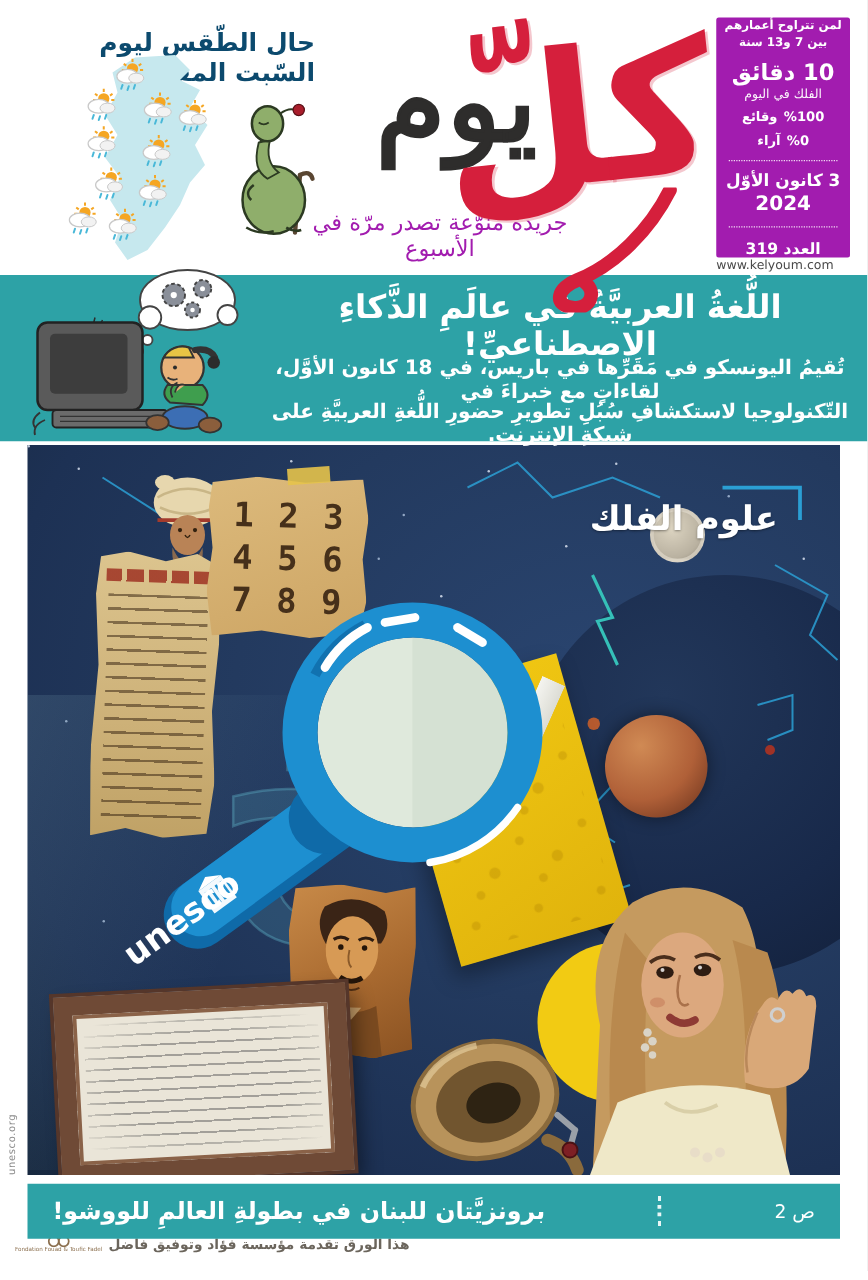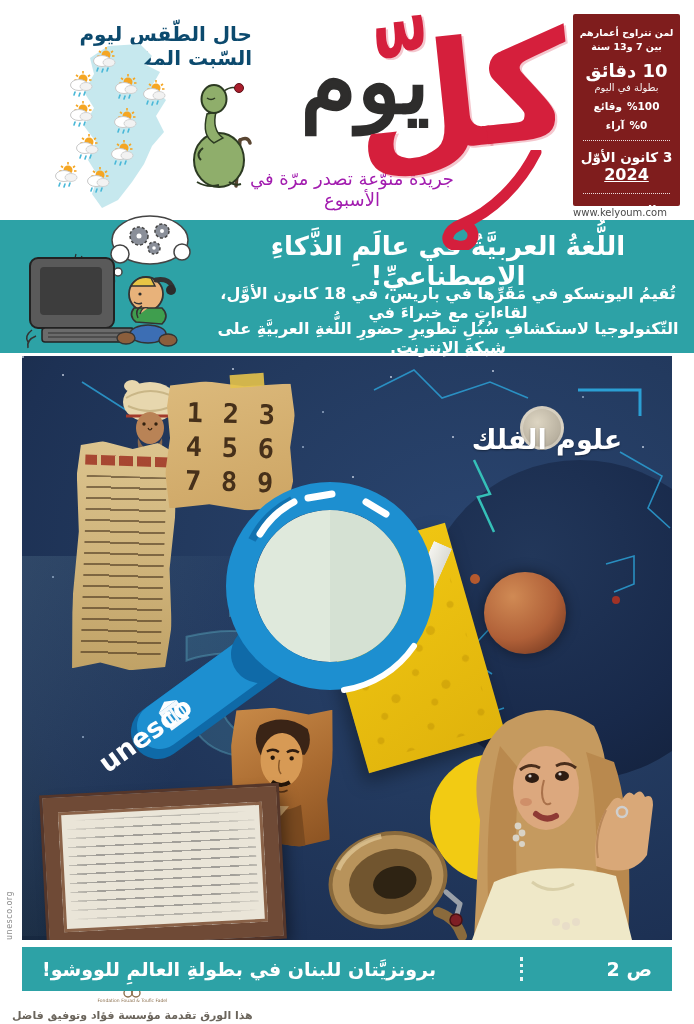--- a/index.html
+++ b/index.html
@@ -11,30 +11,30 @@
   
   .weather-title{left:26px;top:22px;width:226px;text-align:right;font-size:20px;font-weight:bold;color:#0c4a6e;}
   .map-wrap{left:48px;top:42px;width:160px;height:170px;}
   .mascot{left:183px;top:78px;width:78px;height:118px;}
   .logo-black{left:250px;top:36px;width:180px;font-size:92px;font-weight:normal;color:#2e2d2c;
               -webkit-text-stroke:2.5px #2e2d2c;letter-spacing:-3px;line-height:1;}
   .logo-tagline{left:244px;top:168px;width:216px;text-align:center;font-size:18px;color:#a21caf;font-weight:normal;}
   .logo-red{left:424px;top:18px;width:150px;height:215px;z-index:6;color:#d51f3c;font-size:148px;line-height:1;
             font-weight:bold;transform:rotate(-6deg);text-shadow:2px 2px 0 rgba(213,31,60,.25);}
   .logo-red-tail{left:428px;top:150px;width:130px;height:100px;z-index:6;}
-  .infobox{left:573px;top:14px;width:107px;height:192px;background:#7f1d1d;color:#fff;text-align:center;
-           padding-top:12px;border-radius:2px;}
+  .infobox{left:573px;top:14px;width:107px;height:192px;background:#a21caf;color:#fff;text-align:center;
+           border-radius:2px;}
   .ib-aud{font-size:9.5px;font-weight:bold;line-height:1.5;}
   .ib-min{font-size:18px;font-weight:bold;margin-top:5px;}
   .ib-mincap{font-size:10px;margin-top:1px;opacity:.95;}
   .ib-row{display:flex;justify-content:center;gap:5px;font-size:10.5px;font-weight:bold;margin-top:7px;}
   .ib-row:last-of-type{margin-top:2px;}
   .ib-div{border-top:1.5px dotted rgba(255,255,255,.85);margin:9px 10px 0 10px;}
   .ib-date1{font-size:13.5px;font-weight:bold;margin-top:8px;}
-  .ib-date2{font-size:16px;font-weight:bold;text-decoration:underline;}
+  .ib-date2{font-size:16px;font-weight:bold;}
   .ib-issue{font-size:12.5px;font-weight:bold;margin-top:9px;}
   .website{left:560px;top:207px;width:120px;text-align:center;font-size:10px;color:#4a4a4a;direction:ltr;}
 
   
   .lead-band{left:0;top:220px;width:694px;height:133px;background:#2da2a6;}
   .lead-cartoon{left:22px;top:210px;width:190px;height:146px;z-index:4;}
   .lead-headline{left:210px;top:231px;width:476px;text-align:center;color:#fff;font-size:26px;font-weight:bold;z-index:5;}
   .lead-body{left:212px;top:284px;width:472px;text-align:center;color:#fff;font-size:16px;font-weight:bold;z-index:5;}
   .lead-body2{top:319px;}
 
@@ -49,21 +49,21 @@
       380px 300px 0 #8ea6c6,280px 90px 0 #9fb3cf,180px 60px 0 #cfd8e8,520px 120px 0 #8ea6c6,
       430px 80px 0 #cfd8e8,250px 40px 0 #8ea6c6;}
   .beam{left:-30px;top:200px;width:300px;height:380px;z-index:1;
         background:linear-gradient(115deg,rgba(130,170,185,.20),rgba(130,170,185,0) 60%);}
   .planet-dark{left:398px;top:104px;width:320px;height:320px;border-radius:50%;z-index:1;
         background:radial-gradient(circle at 35% 30%,#22375a,#18294a 60%,#121f38);}
   .moon{left:498px;top:50px;width:44px;height:44px;border-radius:50%;z-index:2;
         background:radial-gradient(circle at 38% 35%,#ddd5c2,#b9b1a0 70%,#8f887a);
         border:3px solid rgba(230,224,210,.6);}
   .badge{left:420px;top:44px;width:210px;text-align:center;color:#fff;font-size:27px;font-weight:bold;z-index:3;
-         text-shadow:0 1px 2px rgba(0,0,0,.4);margin-top:24px;}
+         text-shadow:0 1px 2px rgba(0,0,0,.4);}
   .planet-red{left:462px;top:216px;width:82px;height:82px;border-radius:50%;z-index:3;
         background:radial-gradient(circle at 35% 30%,#d08a54,#b06038 55%,#7e3f24 85%);box-shadow:0 0 14px rgba(0,0,0,.45);}
   .dot-orange{left:448px;top:218px;width:10px;height:10px;border-radius:50%;background:#b55a2f;z-index:3;}
   .dot-red{left:590px;top:240px;width:8px;height:8px;border-radius:50%;background:#a03226;z-index:3;}
   .watermark{left:150px;top:196px;font-size:190px;font-weight:bold;z-index:2;color:rgba(100,190,210,.16);
              -webkit-text-stroke:2px rgba(100,190,210,.35);line-height:1;}
   .scholar{left:86px;top:20px;width:84px;height:95px;z-index:3;}
   .manuscript{left:52px;top:86px;width:100px;height:228px;z-index:4;transform:rotate(2deg);
       background:linear-gradient(180deg,#dcc48e,#cdb178 60%,#c0a266);
       clip-path:polygon(3% 2%,25% 0,55% 3%,80% 0,97% 4%,100% 30%,96% 55%,100% 80%,95% 98%,60% 100%,30% 97%,2% 100%,0 70%,4% 40%,0 15%);}
@@ -105,24 +105,24 @@
   .gramo{left:296px;top:472px;width:170px;height:112px;z-index:8;}
   .magnifier-svg{left:0;top:0;width:650px;height:584px;z-index:6;pointer-events:none;}
   .constel{left:0;top:0;width:650px;height:584px;z-index:2;}
   .photo-credit{left:5px;top:866px;height:74px;width:12px;writing-mode:vertical-rl;transform:rotate(180deg);
       font-size:8px;color:#8a8a8a;direction:ltr;letter-spacing:.5px;}
 
   
   .footer-bar{left:22px;top:947px;width:650px;height:44px;background:#2da2a6;color:#fff;z-index:2;
       display:flex;align-items:center;justify-content:space-between;padding:0 20px;}
   .f-item{display:flex;align-items:baseline;gap:14px;font-size:19px;font-weight:bold;white-space:nowrap;}
-  .f-page{font-size:19px;font-weight:bold;}
+  .f-page{font-size:15px;font-weight:normal;}
   .f-div{height:24px;border-left:3px dotted rgba(255,255,255,.9);margin:0 12px;}
   .award{left:380px;top:996px;width:298px;text-align:right;font-size:10.5px;color:#4a4a4a;}
-  .sponsor{left:12px;top:988px;display:flex;align-items:center;gap:5px;direction:ltr;flex-direction:column;}
+  .sponsor{left:12px;top:988px;display:flex;align-items:center;gap:5px;direction:ltr;}
   .sponsor-logo{display:flex;flex-direction:column;align-items:center;line-height:1;}
   .sponsor-caption{font-size:4.5px;color:#8b6f4e;white-space:nowrap;margin-top:1px;}
   .sponsor-text{font-size:11px;color:#6b655c;font-weight:bold;direction:rtl;}
 </style>
 </head>
 <body>
 
 <div class="page">
 
   <div class="abs weather-title">حال الطّقس ليوم السّبت المقبل</div>
@@ -185,21 +185,21 @@
     <svg width="130" height="100" viewBox="0 0 130 100">
       <path d="M108,2 C92,34 64,62 34,74 C18,80 14,94 30,96 C44,98 50,84 40,76" fill="none" stroke="#d51f3c" stroke-width="11" stroke-linecap="round"></path>
     </svg>
   </div>
   <div class="abs logo-tagline">جريدة منوّعة تصدر مرّة في الأسبوع</div>
 
   <div class="abs infobox">
     <div class="ib-aud">لمن تتراوح أعمارهم</div>
     <div class="ib-aud">بين 7 و13 سنة</div>
     <div class="ib-min">10 دقائق</div>
-    <div class="ib-mincap">بطولة في اليوم</div>
+    <div class="ib-mincap">الفلك في اليوم</div>
     <div class="ib-row">
       <span>%100</span>
       <span>وقائع</span>
     </div>
     <div class="ib-row">
       <span>%0</span>
       <span>آراء</span>
     </div>
     <div class="ib-div"></div>
     <div class="ib-date1">3 كانون الأوّل</div>

